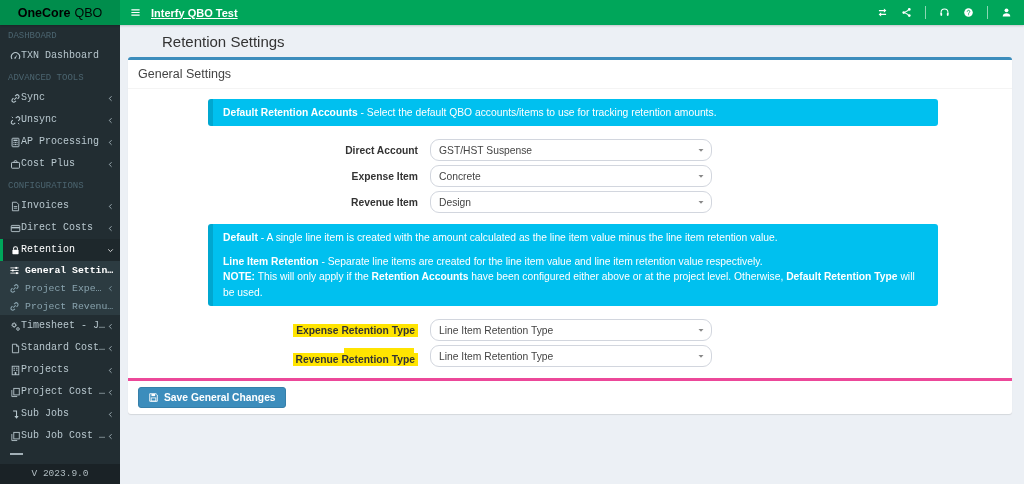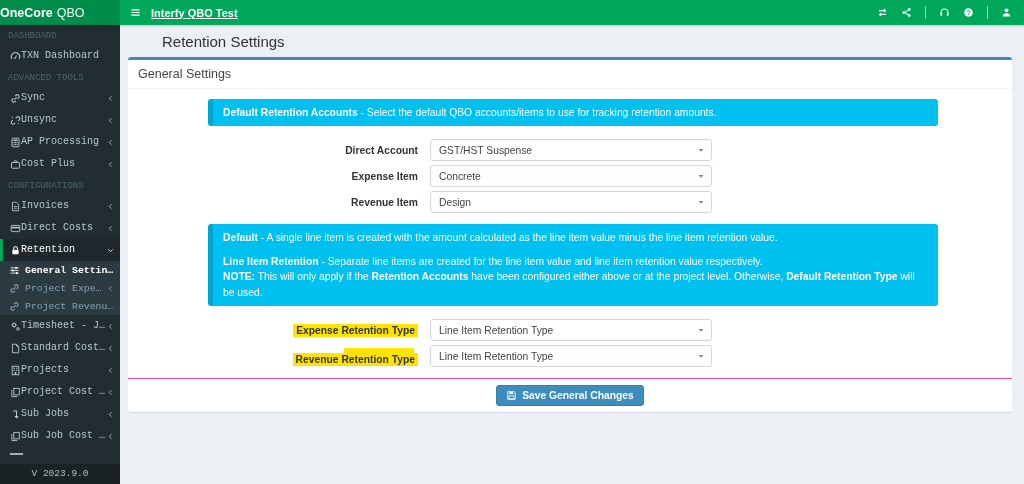--- a/index.html
+++ b/index.html
@@ -7,22 +7,22 @@
   body {
     width:1024px; height:484px; overflow:hidden;
     font-family:"Liberation Sans","DejaVu Sans",sans-serif;
     font-size:11px; background:#ecf0f5; color:#333;
   }
   .page { position:relative; width:1024px; height:484px; overflow:hidden; }
 
   
   .navbar { position:absolute; top:0; left:0; width:100%; height:25px; display:flex; z-index:20;
             box-shadow:0 1px 2px rgba(0,0,0,.18); }
-  .logo { width:120px; height:25px; background:#008d4c; color:#ffffff; display:flex;
-          align-items:center; font-size:12.5px; white-space:nowrap; }
+  .logo { width:120px; height:25px; background:#008d4c; color:#000000; display:flex;
+          align-items:center; justify-content:center; font-size:12.5px; white-space:nowrap; }
   .logo .bold { font-weight:bold; }
   .logo .light { font-weight:normal; margin-left:4px; opacity:.95; }
   .navbar-main { flex:1; background:#00a65a; display:flex; align-items:center; color:#fff; }
   .hamburger { padding:0 10px; height:100%; display:flex; align-items:center; cursor:pointer; color:#fff; }
   .nav-link { color:#fff; text-decoration:underline; font-weight:bold; font-size:11px; cursor:pointer; }
   .top-icons { margin-left:auto; display:flex; align-items:center; gap:13px; padding-right:12px; height:100%; }
   .top-icon { color:#fff; display:flex; cursor:pointer; }
   .top-icon svg { width:13px; height:13px; display:block; }
   .top-sep { width:1px; height:13px; background:rgba(255,255,255,.55); }
 
@@ -58,28 +58,28 @@
              padding:6px 10px; margin:6px 64px 10px 70px; font-size:10.3px; line-height:1.5; }
   .callout p { margin:0; }
   .callout p.gap-after { margin-bottom:8px; }
   .b { font-weight:bold; }
 
   .fields { margin:13px 0 11px; }
   .form-row { display:flex; align-items:center; margin-bottom:4px; }
   .form-label { width:292px; padding-right:12px; text-align:right; font-weight:bold; color:#333; font-size:10.3px; }
   .hl { background:#ffe400; padding:1px 3px; }
   .mark-above { width:70px; height:5px; background:#ffe400; margin:0 4px 1px auto; }
-  .select2 { position:relative; width:282px; height:22px; border:1px solid #d2d6de; border-radius:3px;
+  .select2 { position:relative; width:282px; height:22px; border:1px solid #d2d6de; border-radius:9px;
              background:#fff; display:flex; align-items:center; padding:0 22px 0 8px; color:#444;
              font-size:10.3px; cursor:pointer; }
   .sel-text { white-space:nowrap; overflow:hidden; text-overflow:ellipsis; }
   .caret { position:absolute; right:5px; top:50%; transform:translateY(-50%); color:#888; display:flex; }
   .caret svg { width:10px; height:10px; display:block; }
 
-  .card-footer { margin-top:10px; border-top:1px solid #ec4899; padding:6px 10px; display:flex; justify-content:center; }
+  .card-footer { margin-top:10px; border-top:3px solid #ec4899; padding:6px 10px; display:flex; justify-content:flex-start; }
   .btn-save { display:flex; align-items:center; gap:5px; background:#3c8dbc; border:1px solid #367fa9;
               color:#fff; font-size:10.3px; padding:4px 9px; border-radius:3px; cursor:pointer;
               font-family:inherit; font-weight:bold; }
   .btn-save svg { width:11px; height:11px; display:block; }
 </style>
 </head>
 <body>
 
 <div class="page">
 

